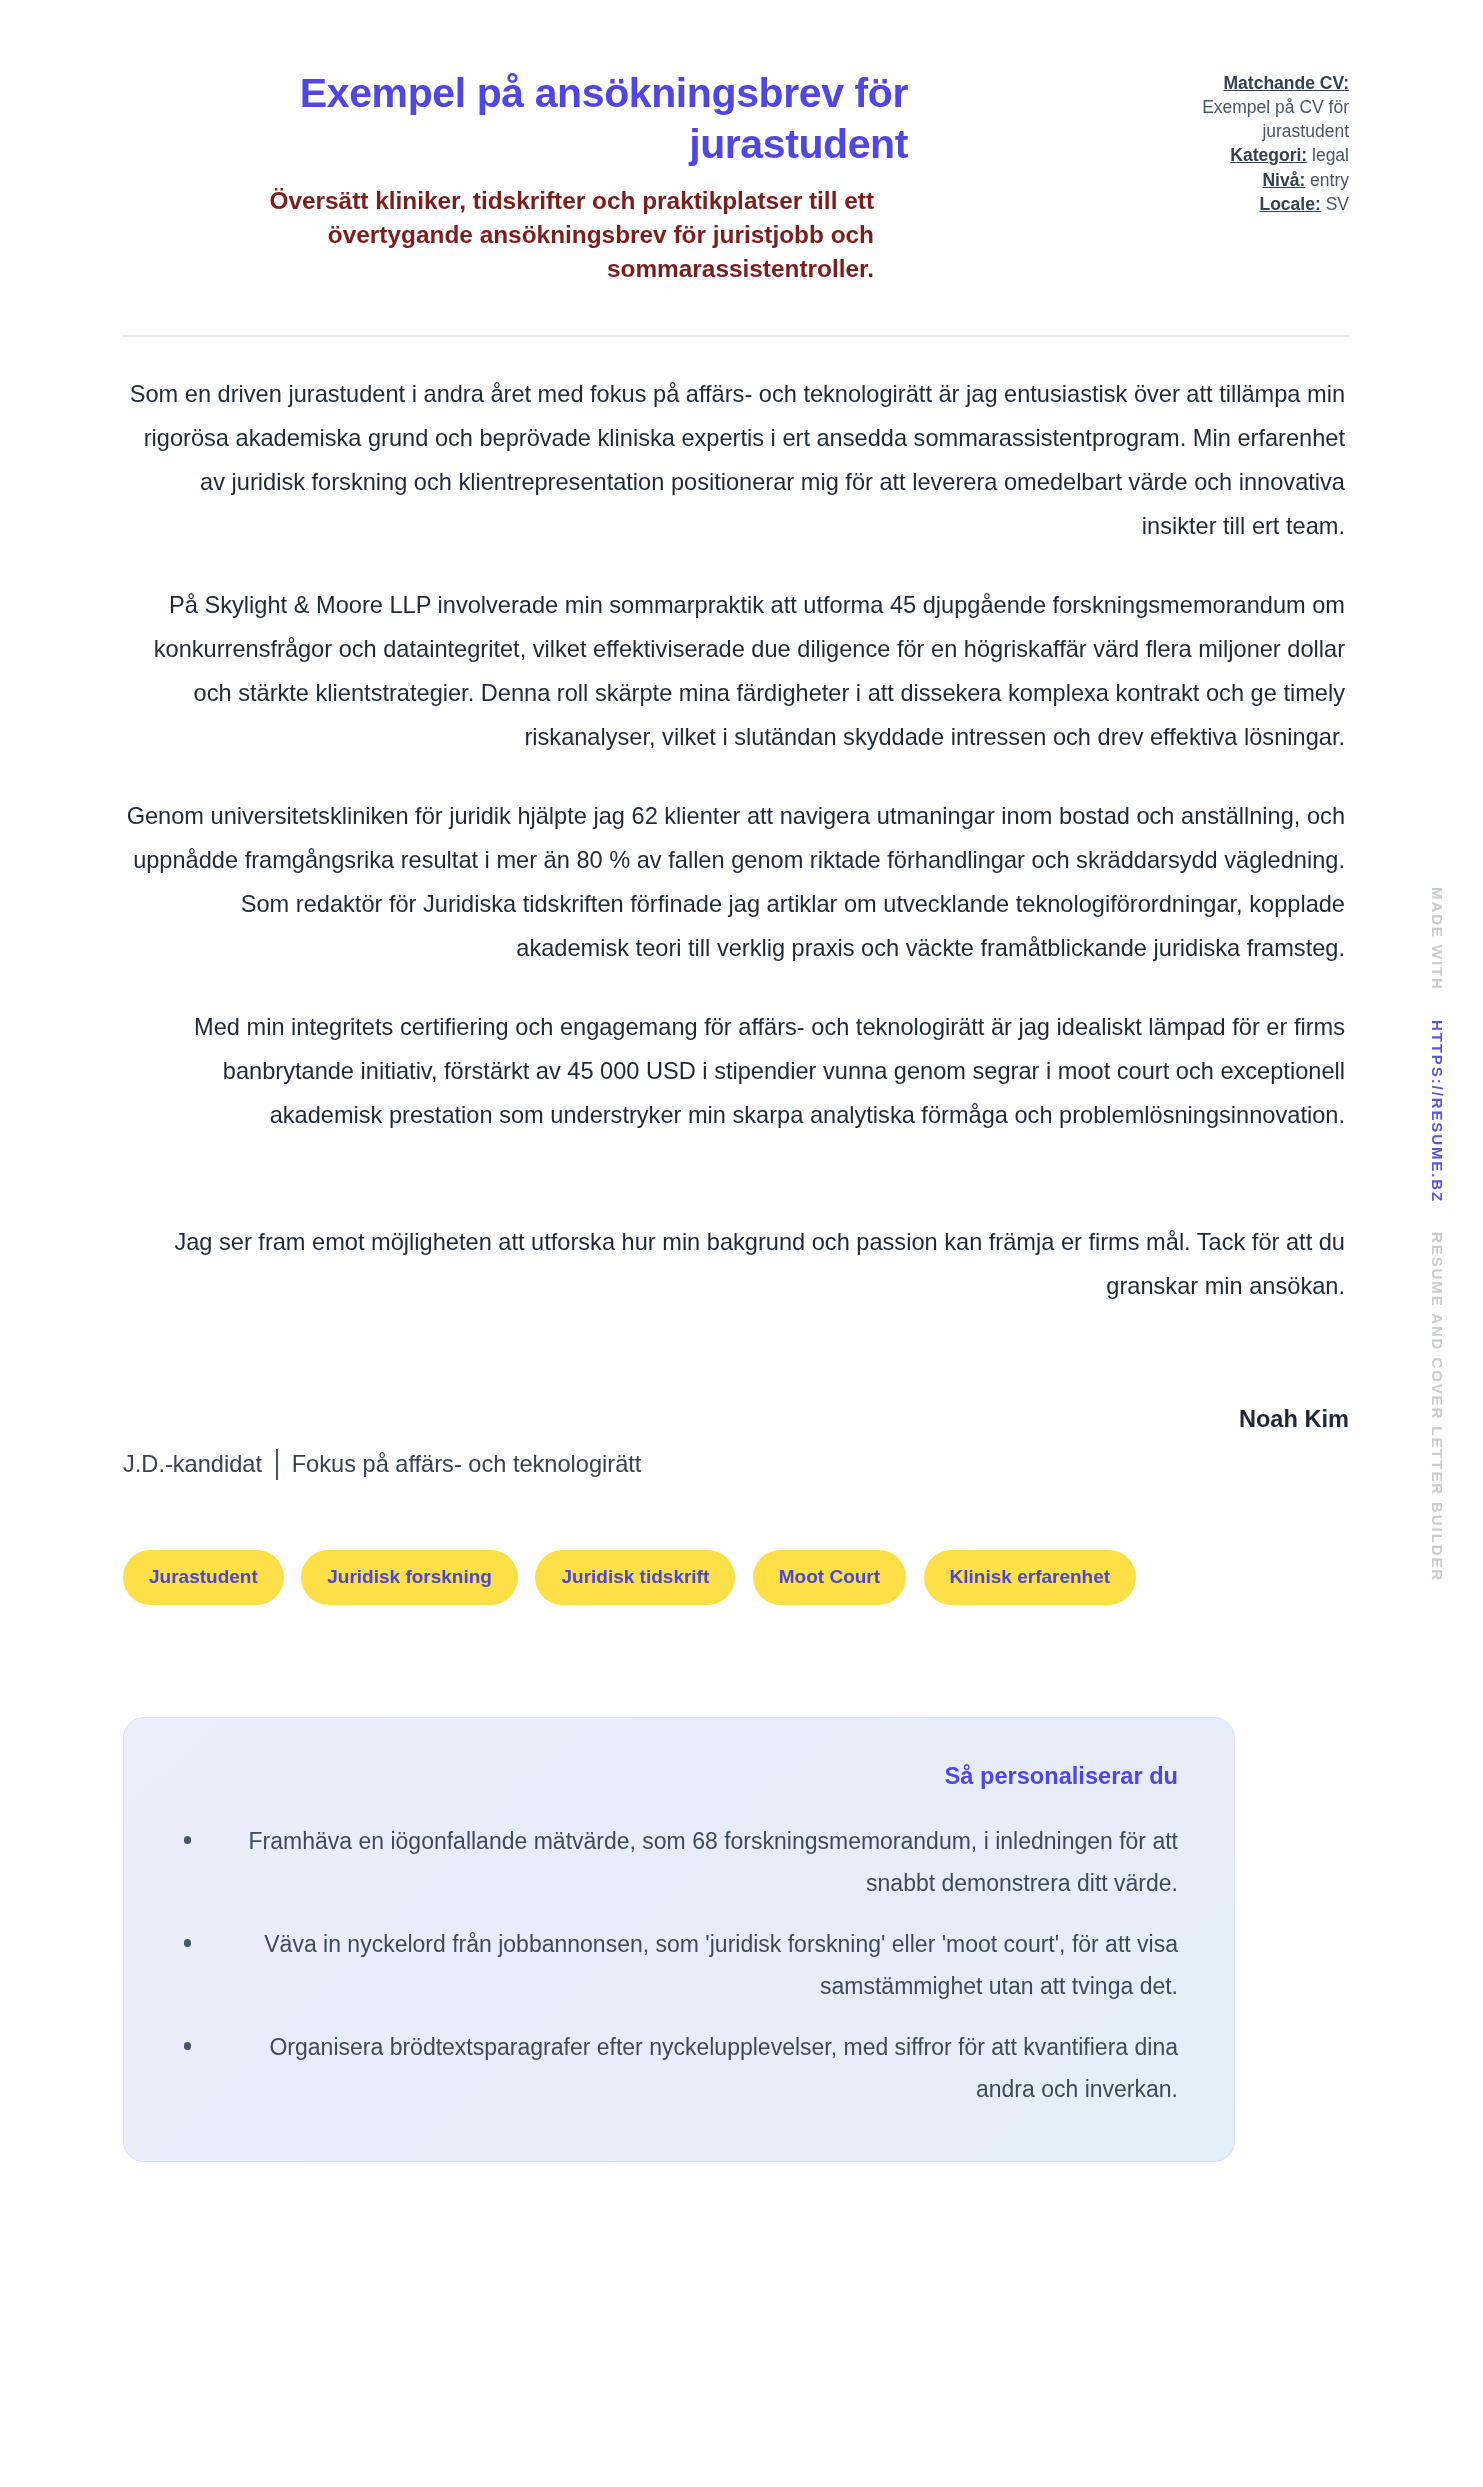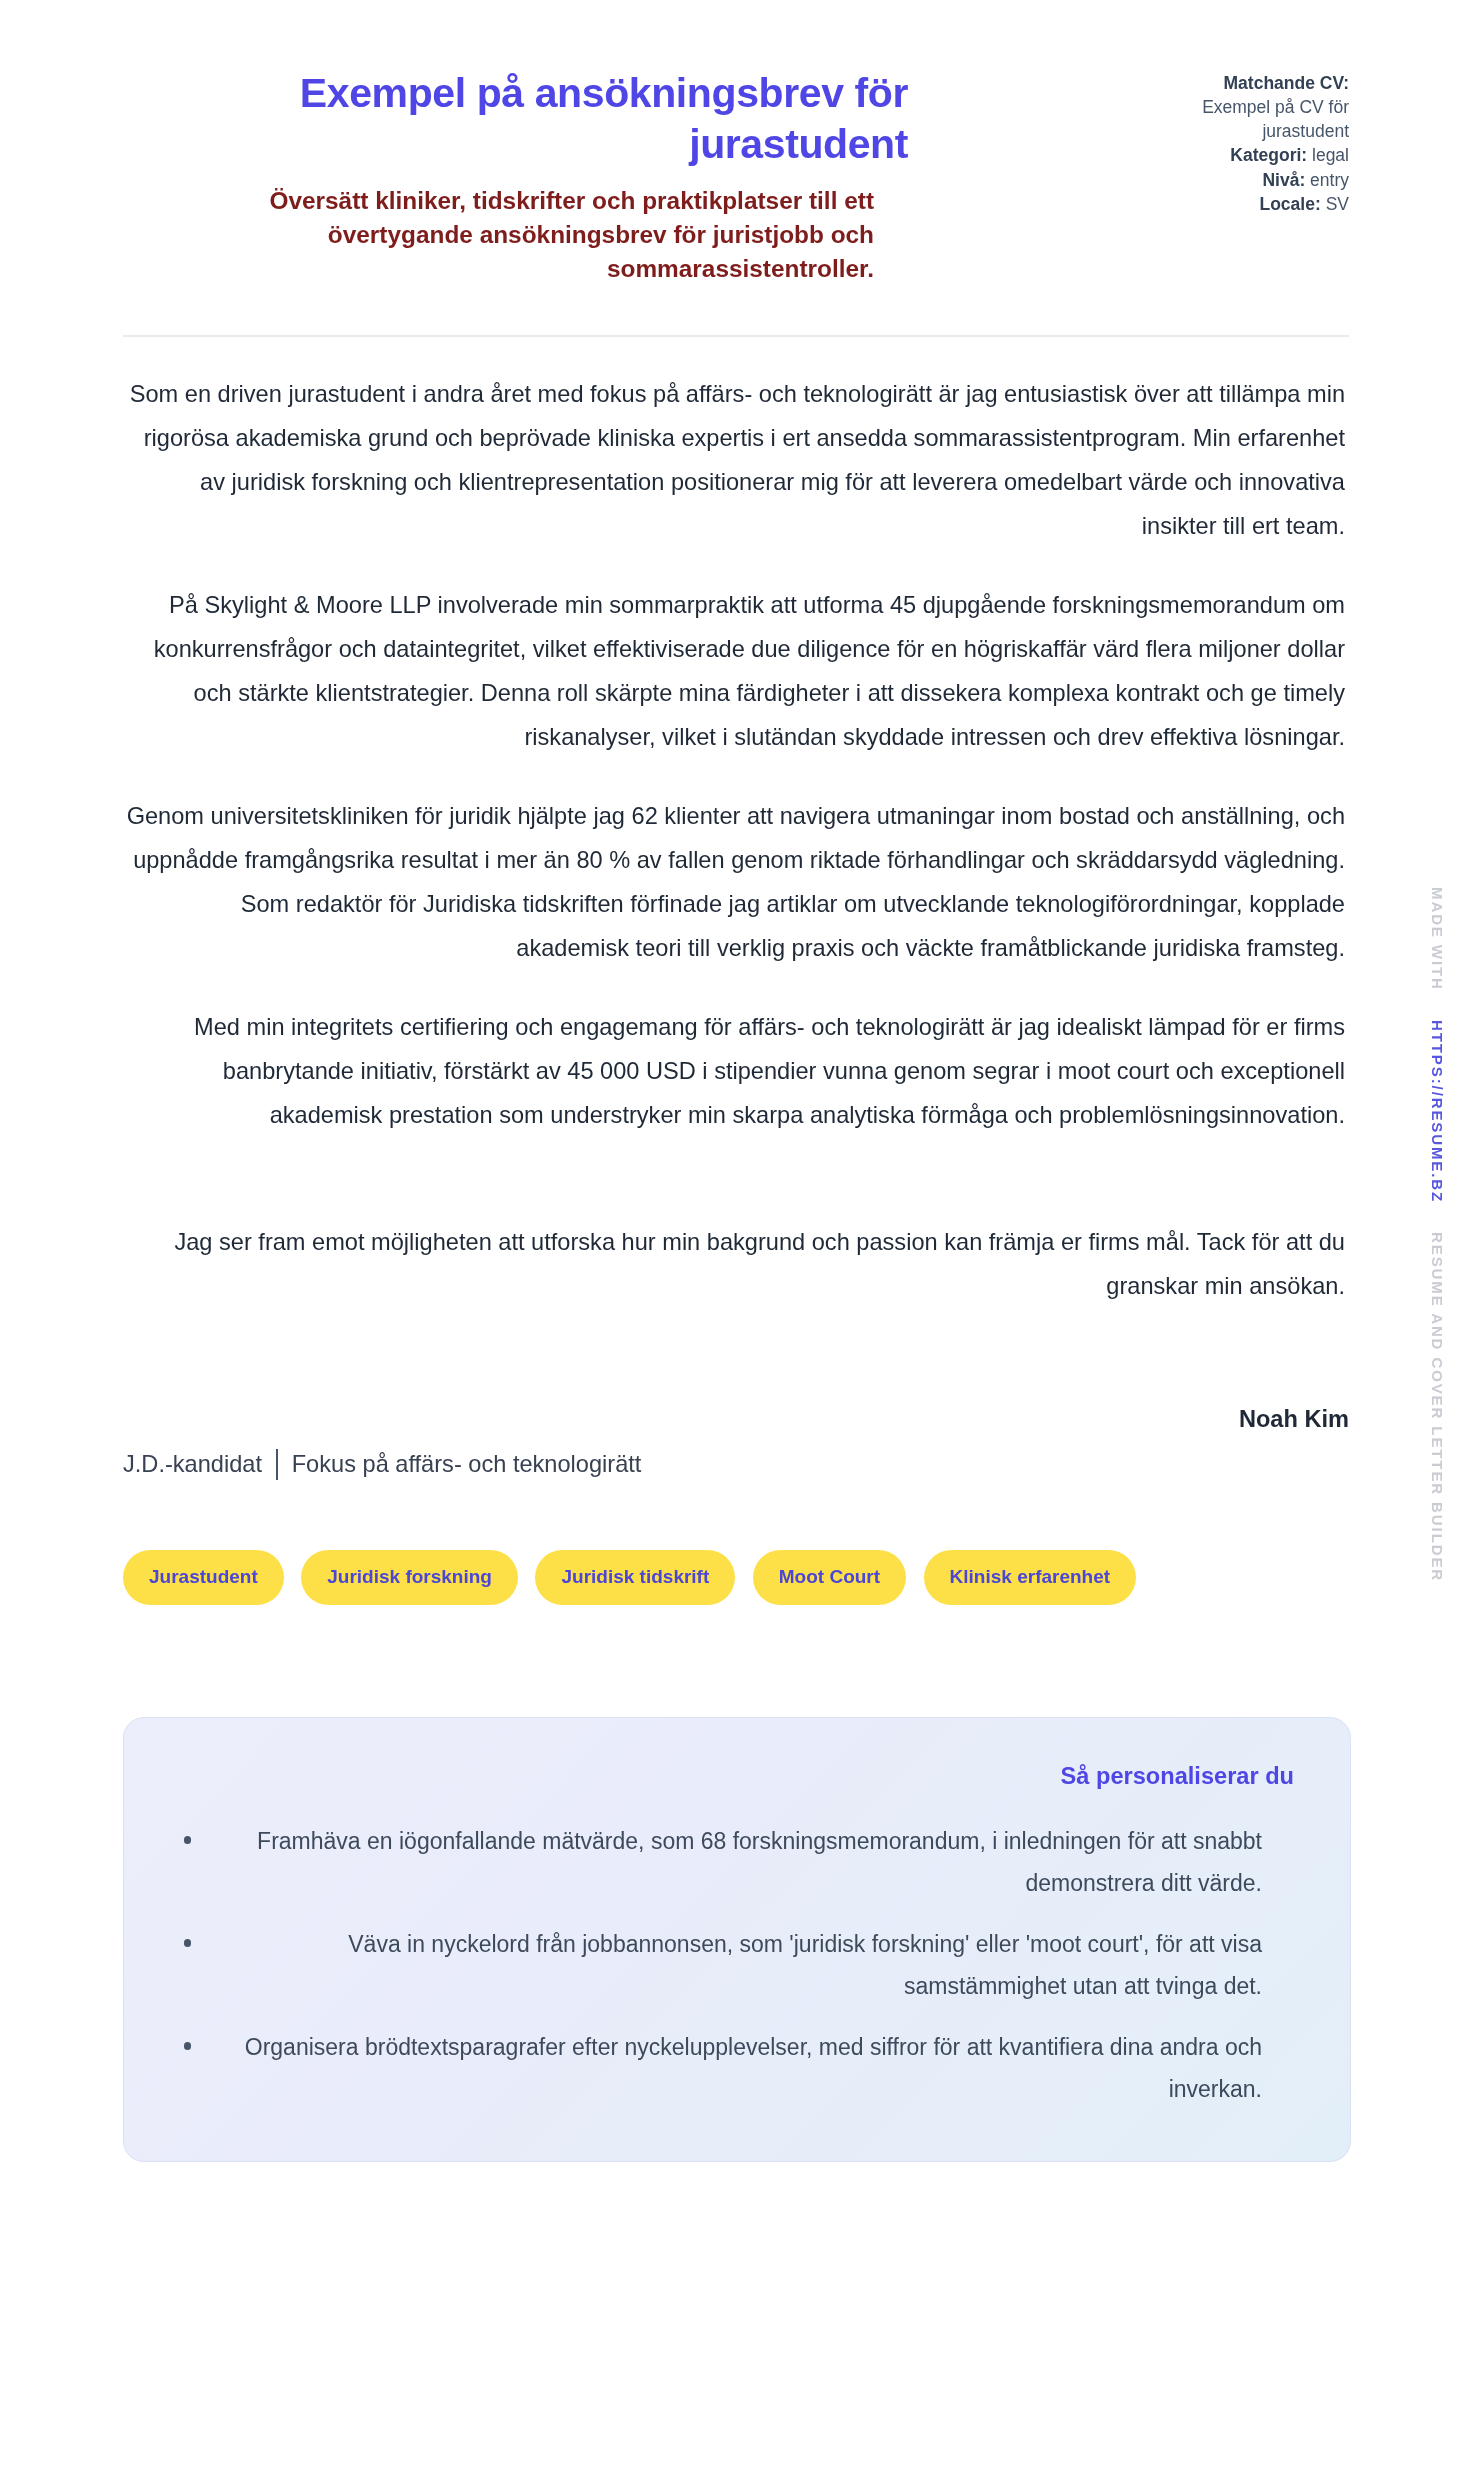--- a/index.html
+++ b/index.html
@@ -44,21 +44,21 @@
     display: flex;
     flex-direction: column;
     align-items: flex-end;
     text-align: right;
     font-size: 17.5px;
     line-height: 23.6px;
     color: #475569;
     flex-shrink: 0;
   }
   .meta-line { max-width: 201px; margin-bottom: 0.9px; }
-  .meta-label { font-weight: 700; color: #334155; }
+  .meta-label { font-weight: 700; color: #334155; text-decoration: underline; }
 
   
   .divider {
     border: none;
     border-top: 2.6px solid #e8eaef;
     margin-top: 49px;
   }
 
   
   .greeting {
@@ -111,21 +111,21 @@
     font-size: 19px;
     font-weight: 600;
     padding: 16.6px 26px;
     border-radius: 872px;
     white-space: nowrap;
   }
 
   
   .tips {
     margin-top: 112px;
-    width: 1228px;
+    width: 1112px;
     border: 0.9px solid #dbe0f5;
     border-radius: 21px;
     background: linear-gradient(135deg, #eceefb 0%, #e9ecfa 40%, #e3eff8 100%);
     padding: 45px 56px 51px 56px;
   }
   .tips h2 {
     font-size: 23.6px;
     font-weight: 700;
     color: #4f46e5;
     margin-bottom: 30px;

